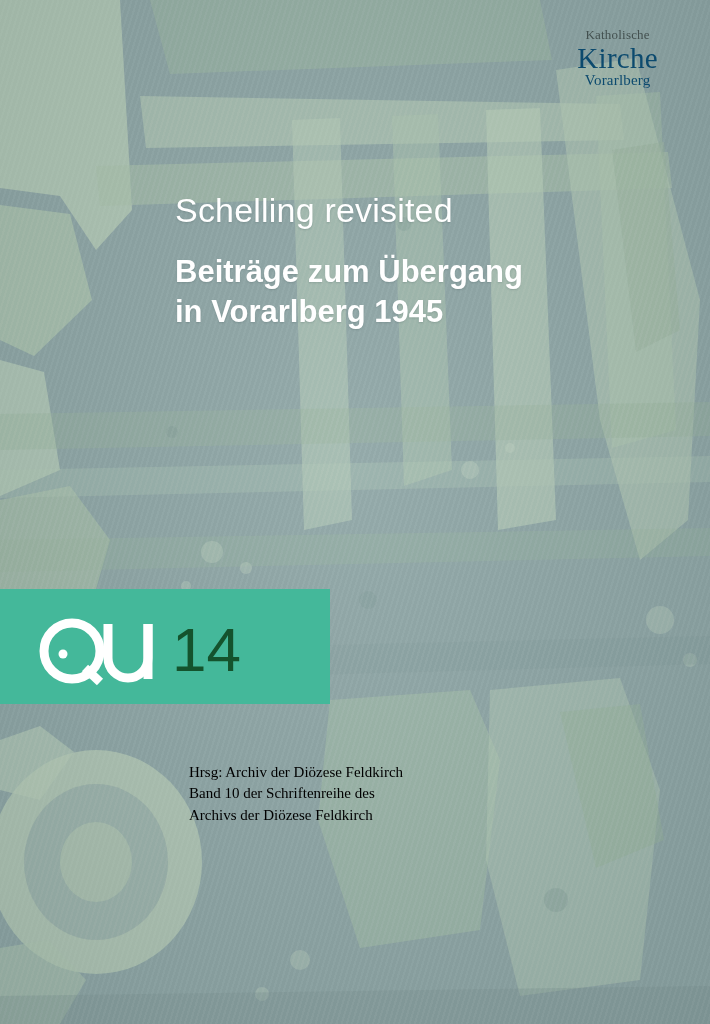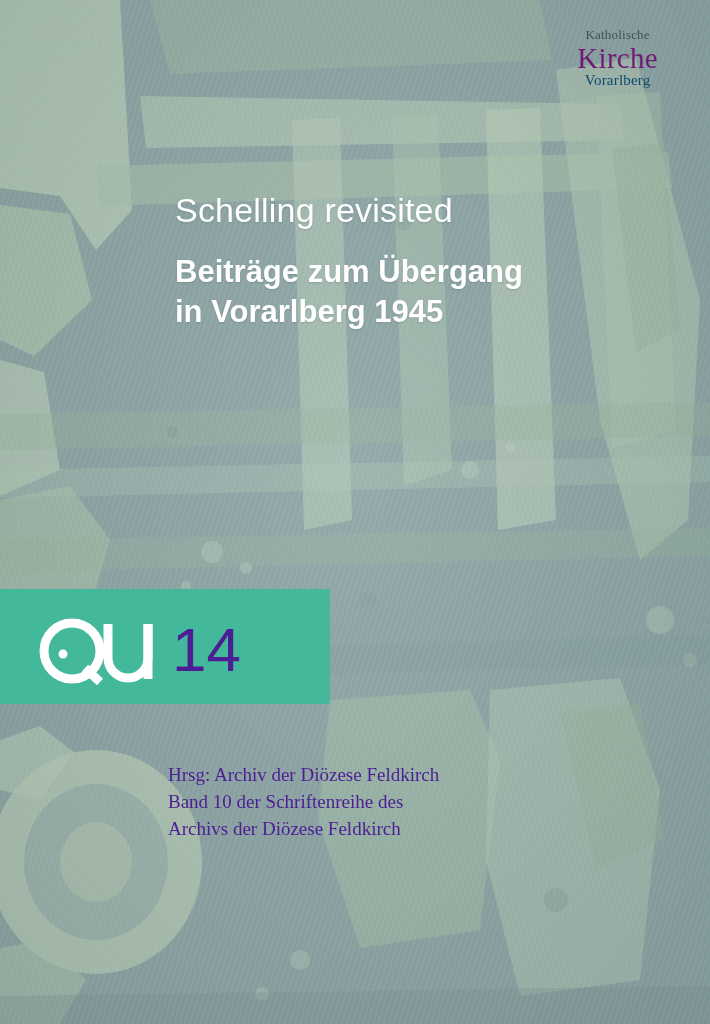--- a/index.html
+++ b/index.html
@@ -63,21 +63,21 @@
     line-height: 1.12;
   }
   .logo-line-1 {
     font-size: 13px;
     letter-spacing: 0.2px;
     color: #43504f;
   }
   .logo-line-2 {
     font-size: 29px;
     letter-spacing: 0.3px;
-    color: #701a75;
+    color: #0c4a6e;
     margin-top: -1px;
   }
   .logo-line-3 {
     font-size: 15px;
     letter-spacing: 0.2px;
     color: #0c4a6e;
     margin-top: -2px;
   }
 
   
@@ -125,37 +125,37 @@
   }
   .qu-mark {
     position: relative;
     width: 132px;
     height: 62px;
   }
   .qu-mark svg {
     display: block;
   }
   .badge-number {
-    color: #4c1d95;
+    color: #14532d;
     font-size: 62px;
     font-weight: 400;
     line-height: 1;
     letter-spacing: 0px;
     margin-left: 2px;
     margin-top: 6px;
   }
 
   
   .imprint {
     position: absolute;
-    left: 168px;
+    left: 189px;
     top: 762px;
-    color: #4c1d95;
+    color: #000000;
     font-family: "Liberation Serif", serif;
-    font-size: 19px;
+    font-size: 15px;
     line-height: 1.42;
   }
   .imprint span {
     display: block;
   }
 </style>
 </head>
 <body>
 
 <div class="cover">

